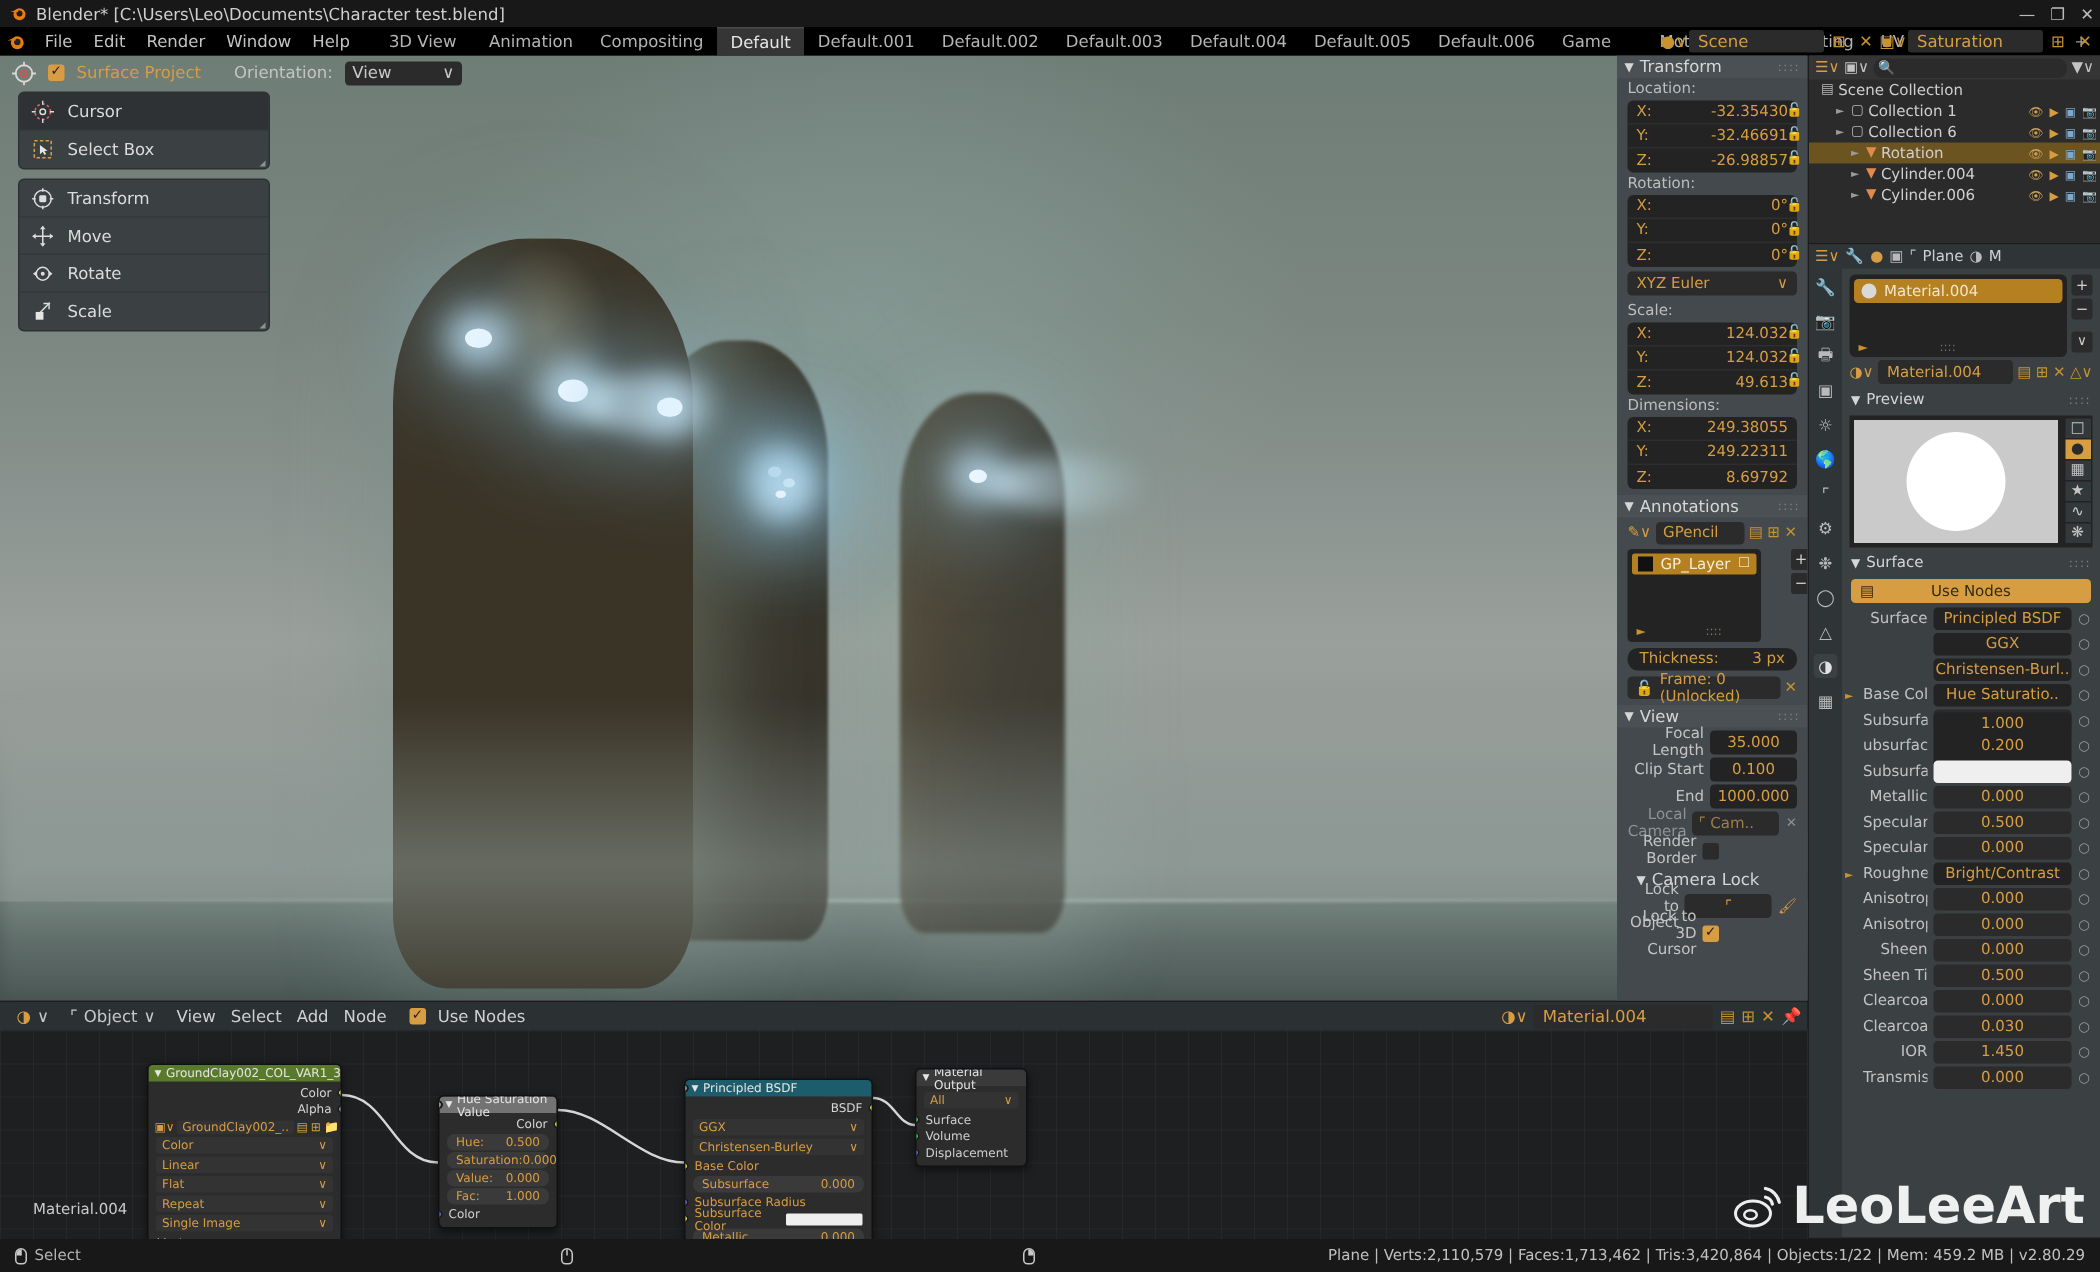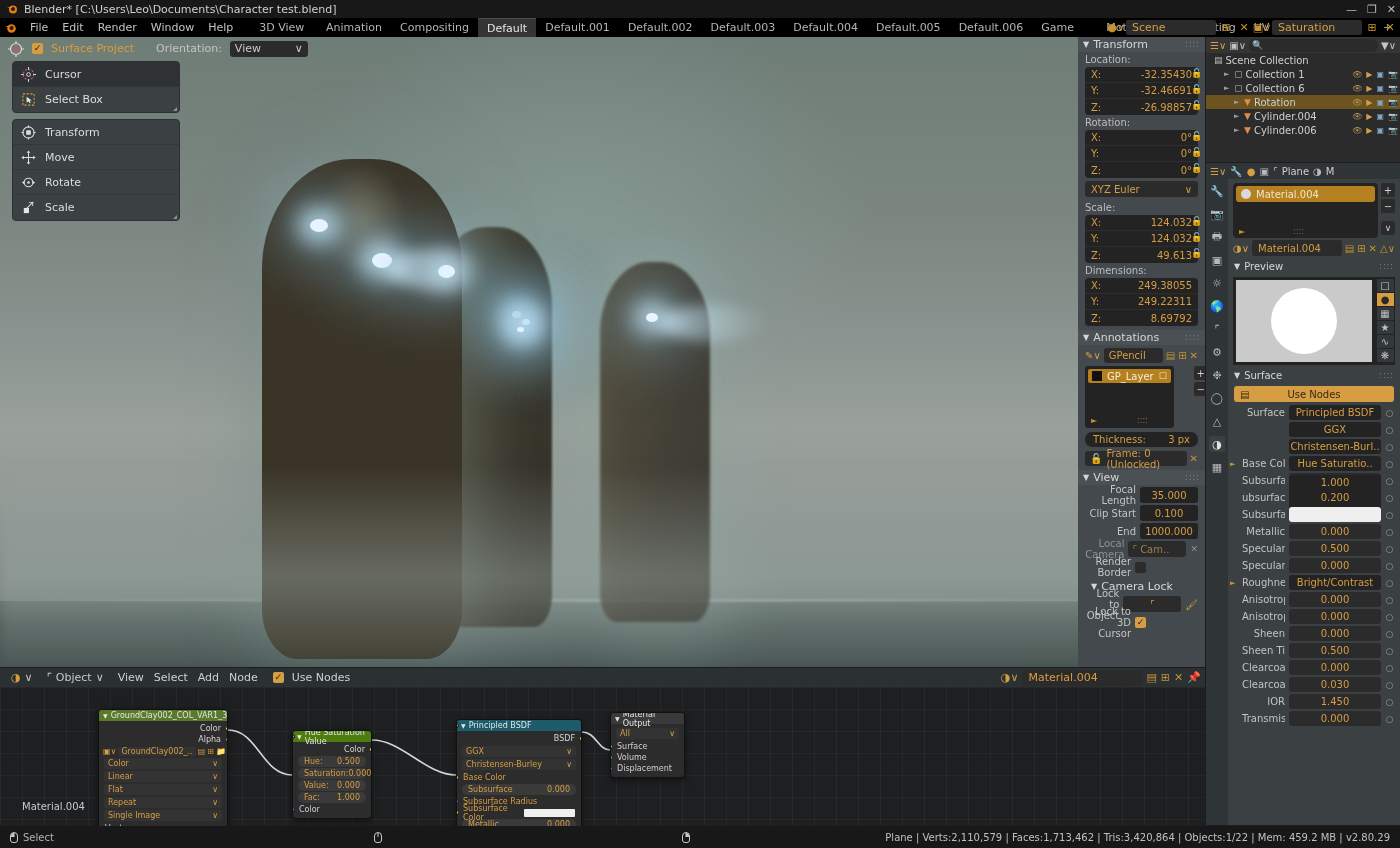--- a/index.html
+++ b/index.html
@@ -936,21 +936,21 @@
                 <span>∨</span>
               </div>
               <div class="nfield">
                 <span>Single Image</span>
                 <span>∨</span>
               </div>
               <div class="nrow">Vector</div>
             </div>
           </div>
           <div class="node" style="left: 292px; top: 43px; width: 80px;">
-            <div class="node-title" style="background:#4d7c0f">
+            <div class="node-title" style="background:#737373">
               <span style="font-size:6px">▼</span>
               <span>Hue Saturation Value</span>
             </div>
             <div class="node-body">
               <div class="nrow out">Color<span class="sock r" style="background:#e8e84a;top:3px"></span></div>
               <div class="nslider">
                 <span class="nl">Hue:</span>
                 <span class="nv">0.500</span>
                 <span class="sock l" style="background:#9a9a9a;top:3px"></span>
               </div>
@@ -1025,20 +1025,29 @@
               <div class="nrow">Surface<span class="sock l" style="background:#4ad04a;top:3px"></span></div>
               <div class="nrow">Volume<span class="sock l" style="background:#4ad04a;top:3px"></span></div>
               <div class="nrow">Displacement<span class="sock l" style="background:#6a6ae0;top:3px"></span></div>
             </div>
           </div>
         </div>
       <div style="position:absolute;left:22px;top:114px;color:#c9c9c9;font-size:10px">Material.004</div>
     </div>
   </div>
 
+  <div class="watermark">
+    <svg class="wm-weibo" viewBox="0 0 40 36">
+      <ellipse cx="16" cy="24" rx="14" ry="10" fill="none" stroke="#fff" stroke-width="2.4"></ellipse>
+      <ellipse cx="14" cy="25" rx="5" ry="3.6" fill="none" stroke="#fff" stroke-width="2"></ellipse>
+      <path d="M26 4 a14 14 0 0 1 11 11" fill="none" stroke="#fff" stroke-width="2.6" stroke-linecap="round"></path>
+      <path d="M26 11 a7 7 0 0 1 5.5 5.5" fill="none" stroke="#fff" stroke-width="2.6" stroke-linecap="round"></path>
+    </svg>
+    <span>LeoLeeArt</span>
+  </div>
 
   <div class="statusbar">
     <div class="sb-item">
       <span class="mouse-ico l"></span>
       <span>Select</span>
     </div>
     <div class="sb-item" style="margin-left:310px">
       <span class="mouse-ico"></span>
     </div>
     <div class="sb-item" style="margin-left:290px">

